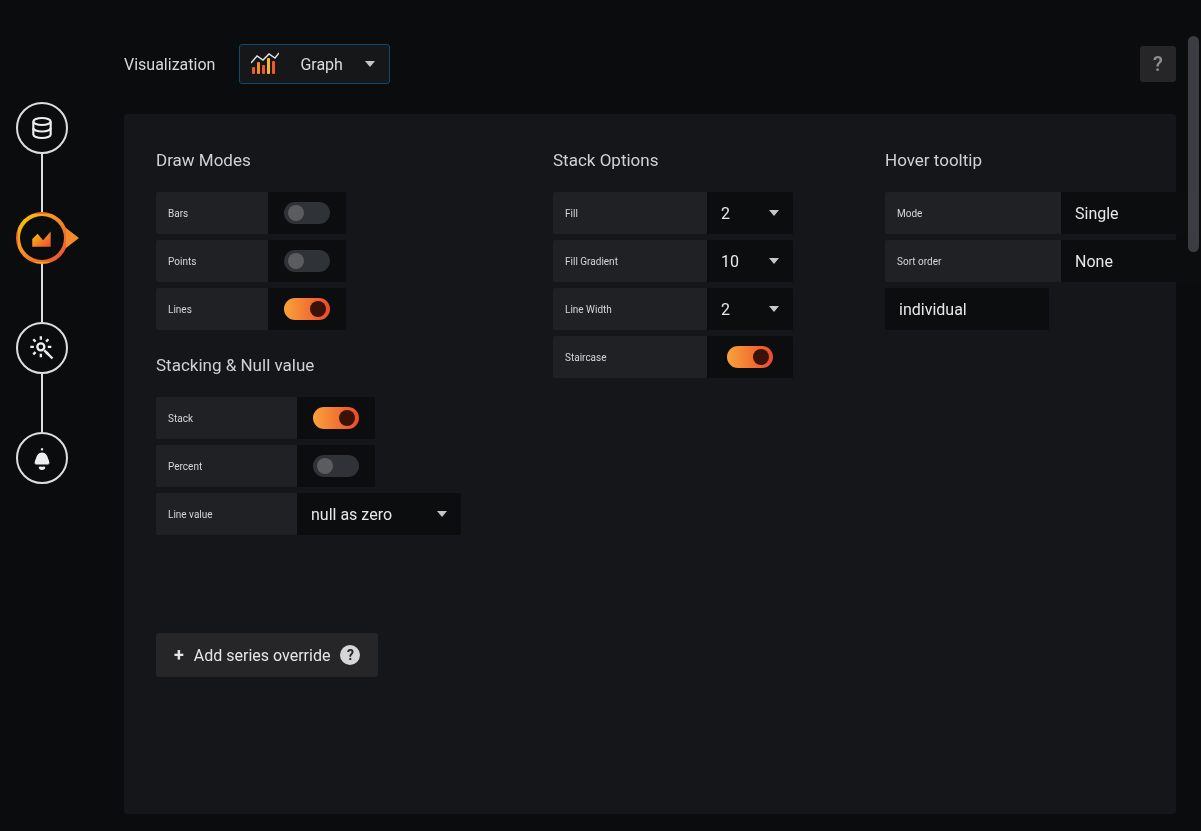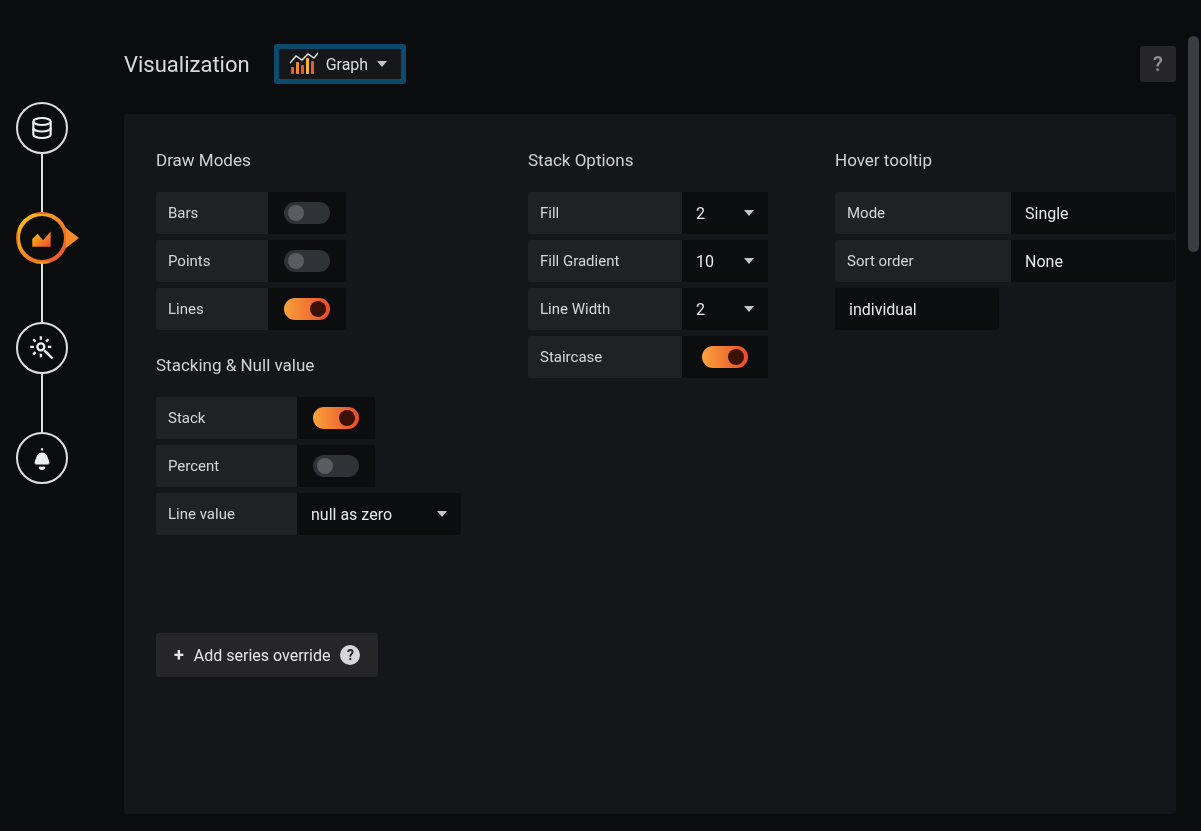--- a/index.html
+++ b/index.html
@@ -73,30 +73,30 @@
     width: 1052px;
     height: 780px;
   }
   .panel-header {
     display: flex;
     align-items: center;
     gap: 24px;
     height: 56px;
   }
   .panel-title {
-    font-size: 22px;
+    font-size: 16px;
     color: #d8d9da;
     font-weight: 400;
   }
   .viz-picker {
     display: flex;
     align-items: center;
-    gap: 9px;
+    gap: 22px;
     background: #161719;
-    border: 5px solid #0c4a6e;
+    border: 1px solid #0c4a6e;
     border-radius: 3px;
     height: 40px;
     padding: 0 14px 0 12px;
     cursor: pointer;
   }
   .viz-picker .label { font-size: 16px; color: #dcdcdc; }
   .caret-down {
     width: 0; height: 0;
     border-left: 5px solid transparent;
     border-right: 5px solid transparent;
@@ -118,41 +118,41 @@
     background: #141619;
     border-radius: 3px;
     margin-top: 22px;
     padding: 36px 32px 28px 32px;
     min-height: 700px;
     position: relative;
   }
 
   .columns {
     display: flex;
-    gap: 67px;
+    gap: 92px;
   }
   .col { }
   .section-title {
     font-size: 17px;
     color: #d0d1d3;
     margin-bottom: 22px;
     font-weight: 400;
   }
 
   .row {
     display: flex;
     margin-bottom: 6px;
   }
   .row-label {
     background: #1f2124;
     color: #d5d6d7;
     display: flex;
     align-items: center;
     padding: 0 12px;
-    font-size: 15px;
+    font-size: 10px;
     height: 42px;
     border-radius: 2px 0 0 2px;
   }
   .row-label.w1 { width: 112px; }
   .row-label.w2 { width: 154px; }
   .row-label.w3 { width: 176px; }
   .row-label.stack { width: 141px; }
   .row-label.null { width: 141px; }
 
   .toggle-cell {

